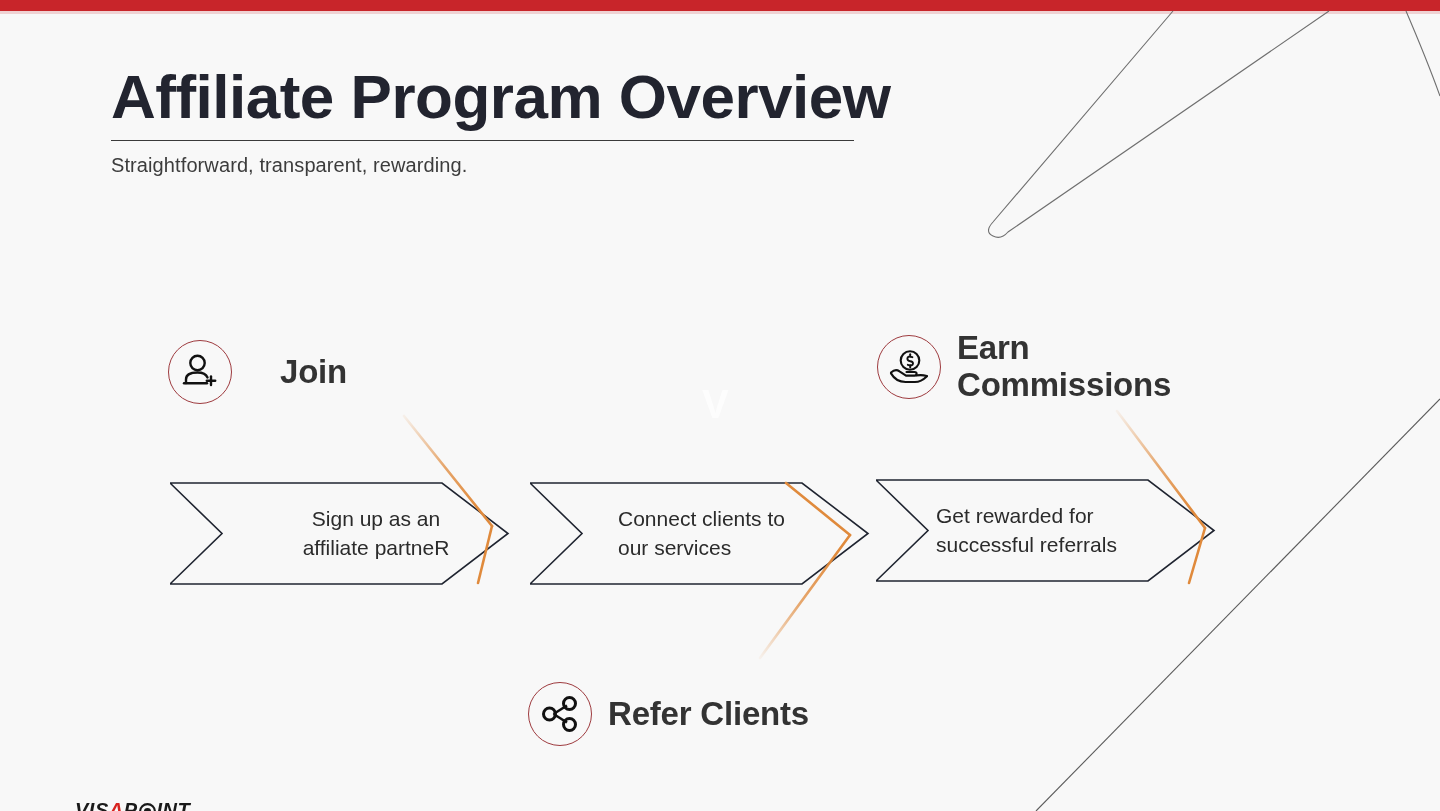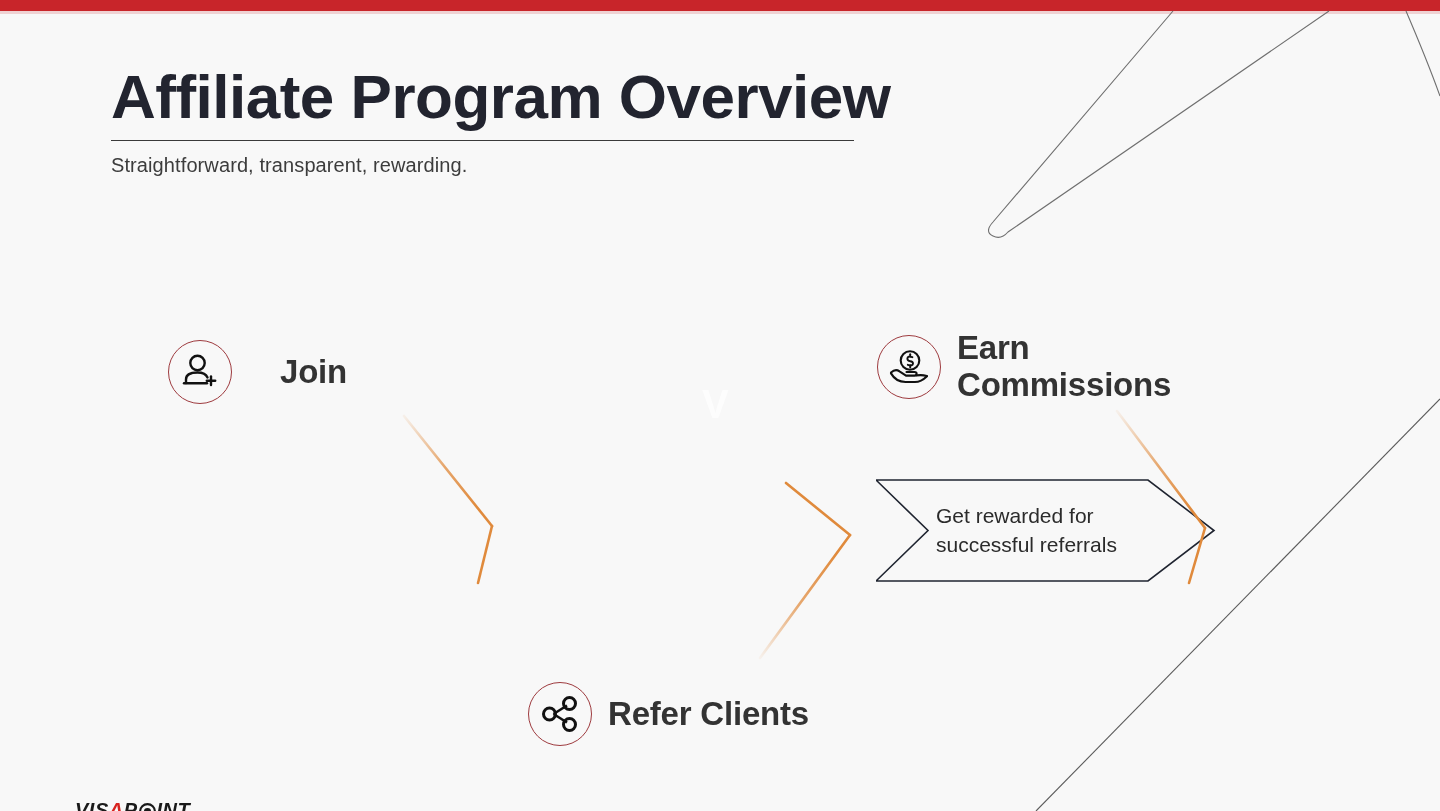--- a/index.html
+++ b/index.html
@@ -209,21 +209,35 @@
         <line x1="13.5" y1="20" x2="27" y2="11.5" stroke="#111" stroke-width="2.6"></line>
         <line x1="13.5" y1="20" x2="27" y2="28.5" stroke="#111" stroke-width="2.6"></line>
         <circle cx="9.5" cy="20" r="6" fill="none" stroke="#111" stroke-width="3"></circle>
         <circle cx="29.5" cy="9.5" r="6" fill="none" stroke="#111" stroke-width="3"></circle>
         <circle cx="29.5" cy="30.5" r="6" fill="none" stroke="#111" stroke-width="3"></circle>
       </svg>
     </div>
     <div class="step-label-text">Refer Clients</div>
   </div>
 
-
+  <div class="banner" id="banner-1">
+    <svg viewBox="0 0 340 105" xmlns="http://www.w3.org/2000/svg" preserveAspectRatio="none">
+      <polygon points="0,2 272,2 338,52.5 272,103 0,103 52,52.5" fill="#f8f8f8" stroke="#1f2430" stroke-width="1.6" stroke-linejoin="miter"></polygon>
+    </svg>
+    <div class="banner-text">Sign up as an
+affiliate partneR</div>
+  </div>
+
+  <div class="banner" id="banner-2">
+    <svg viewBox="0 0 340 105" xmlns="http://www.w3.org/2000/svg" preserveAspectRatio="none">
+      <polygon points="0,2 272,2 338,52.5 272,103 0,103 52,52.5" fill="#f8f8f8" stroke="#1f2430" stroke-width="1.6" stroke-linejoin="miter"></polygon>
+    </svg>
+    <div class="banner-text">Connect clients to
+our services</div>
+  </div>
 
   <div class="banner" id="banner-3">
     <svg viewBox="0 0 340 105" xmlns="http://www.w3.org/2000/svg" preserveAspectRatio="none">
       <polygon points="0,2 272,2 338,52.5 272,103 0,103 52,52.5" fill="#f8f8f8" stroke="#1f2430" stroke-width="1.6" stroke-linejoin="miter"></polygon>
     </svg>
     <div class="banner-text">Get rewarded for
 successful referrals</div>
   </div>
 
   <svg class="connector" id="connector-1" viewBox="0 0 150 180" xmlns="http://www.w3.org/2000/svg">

